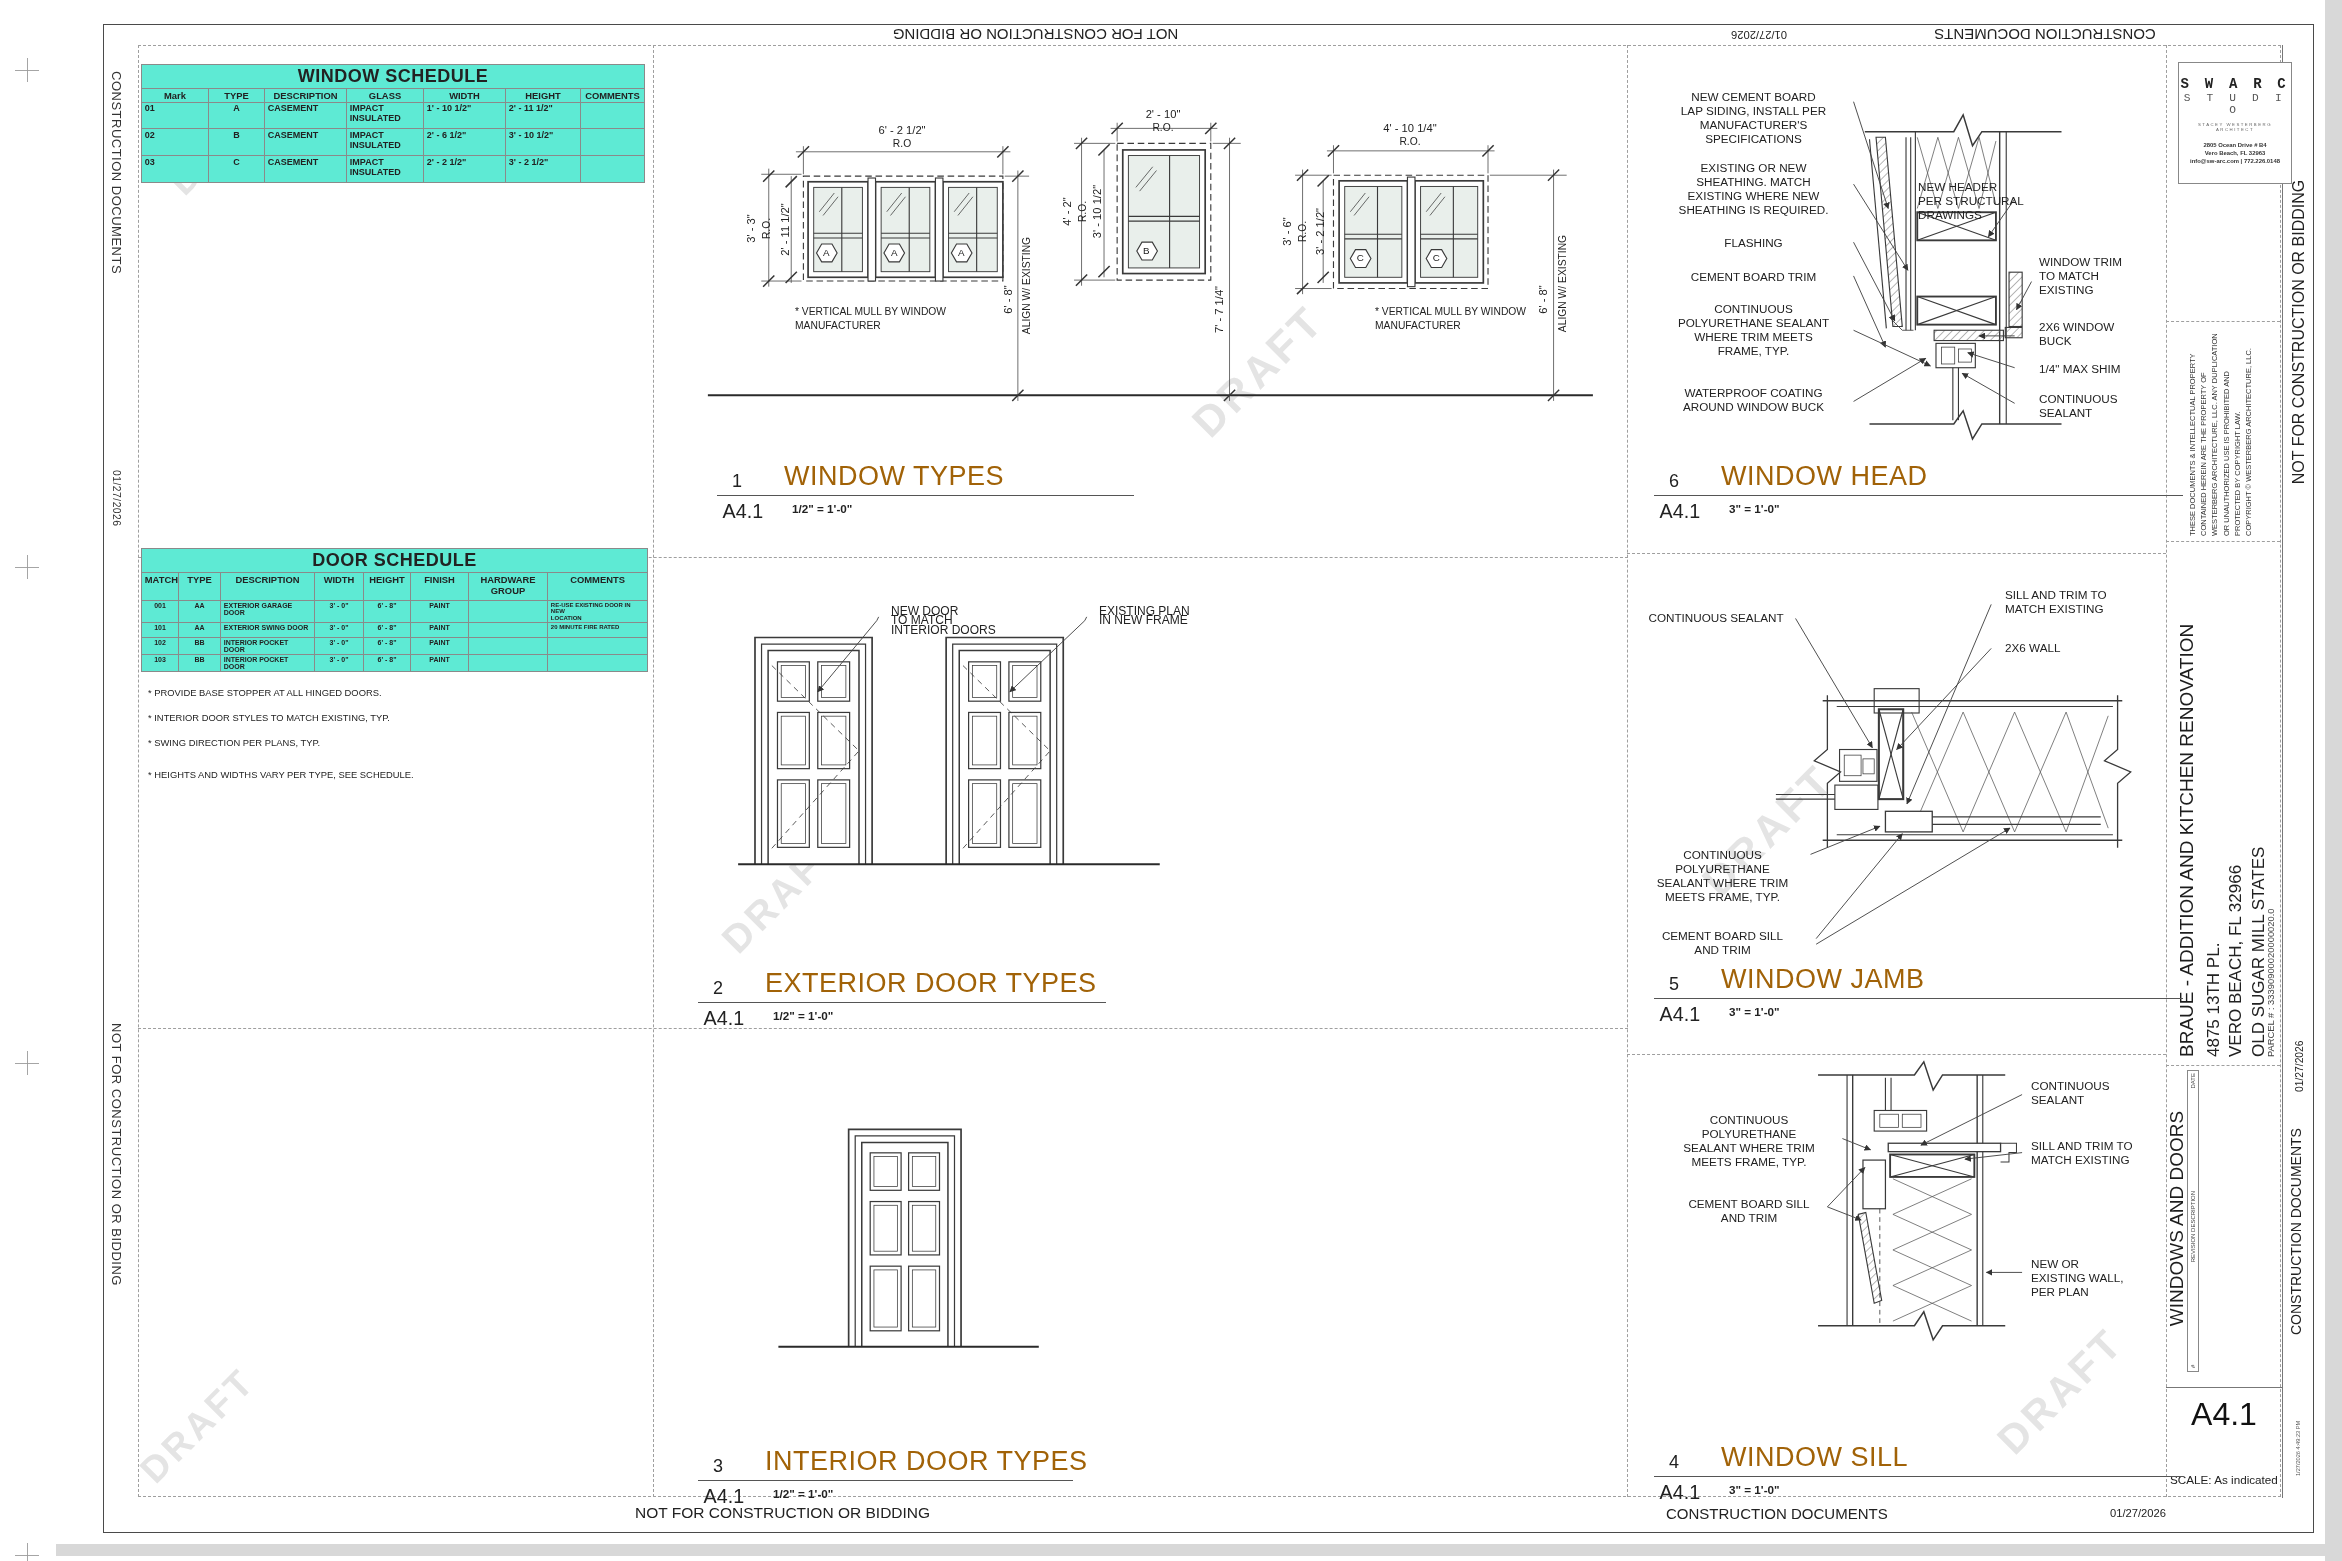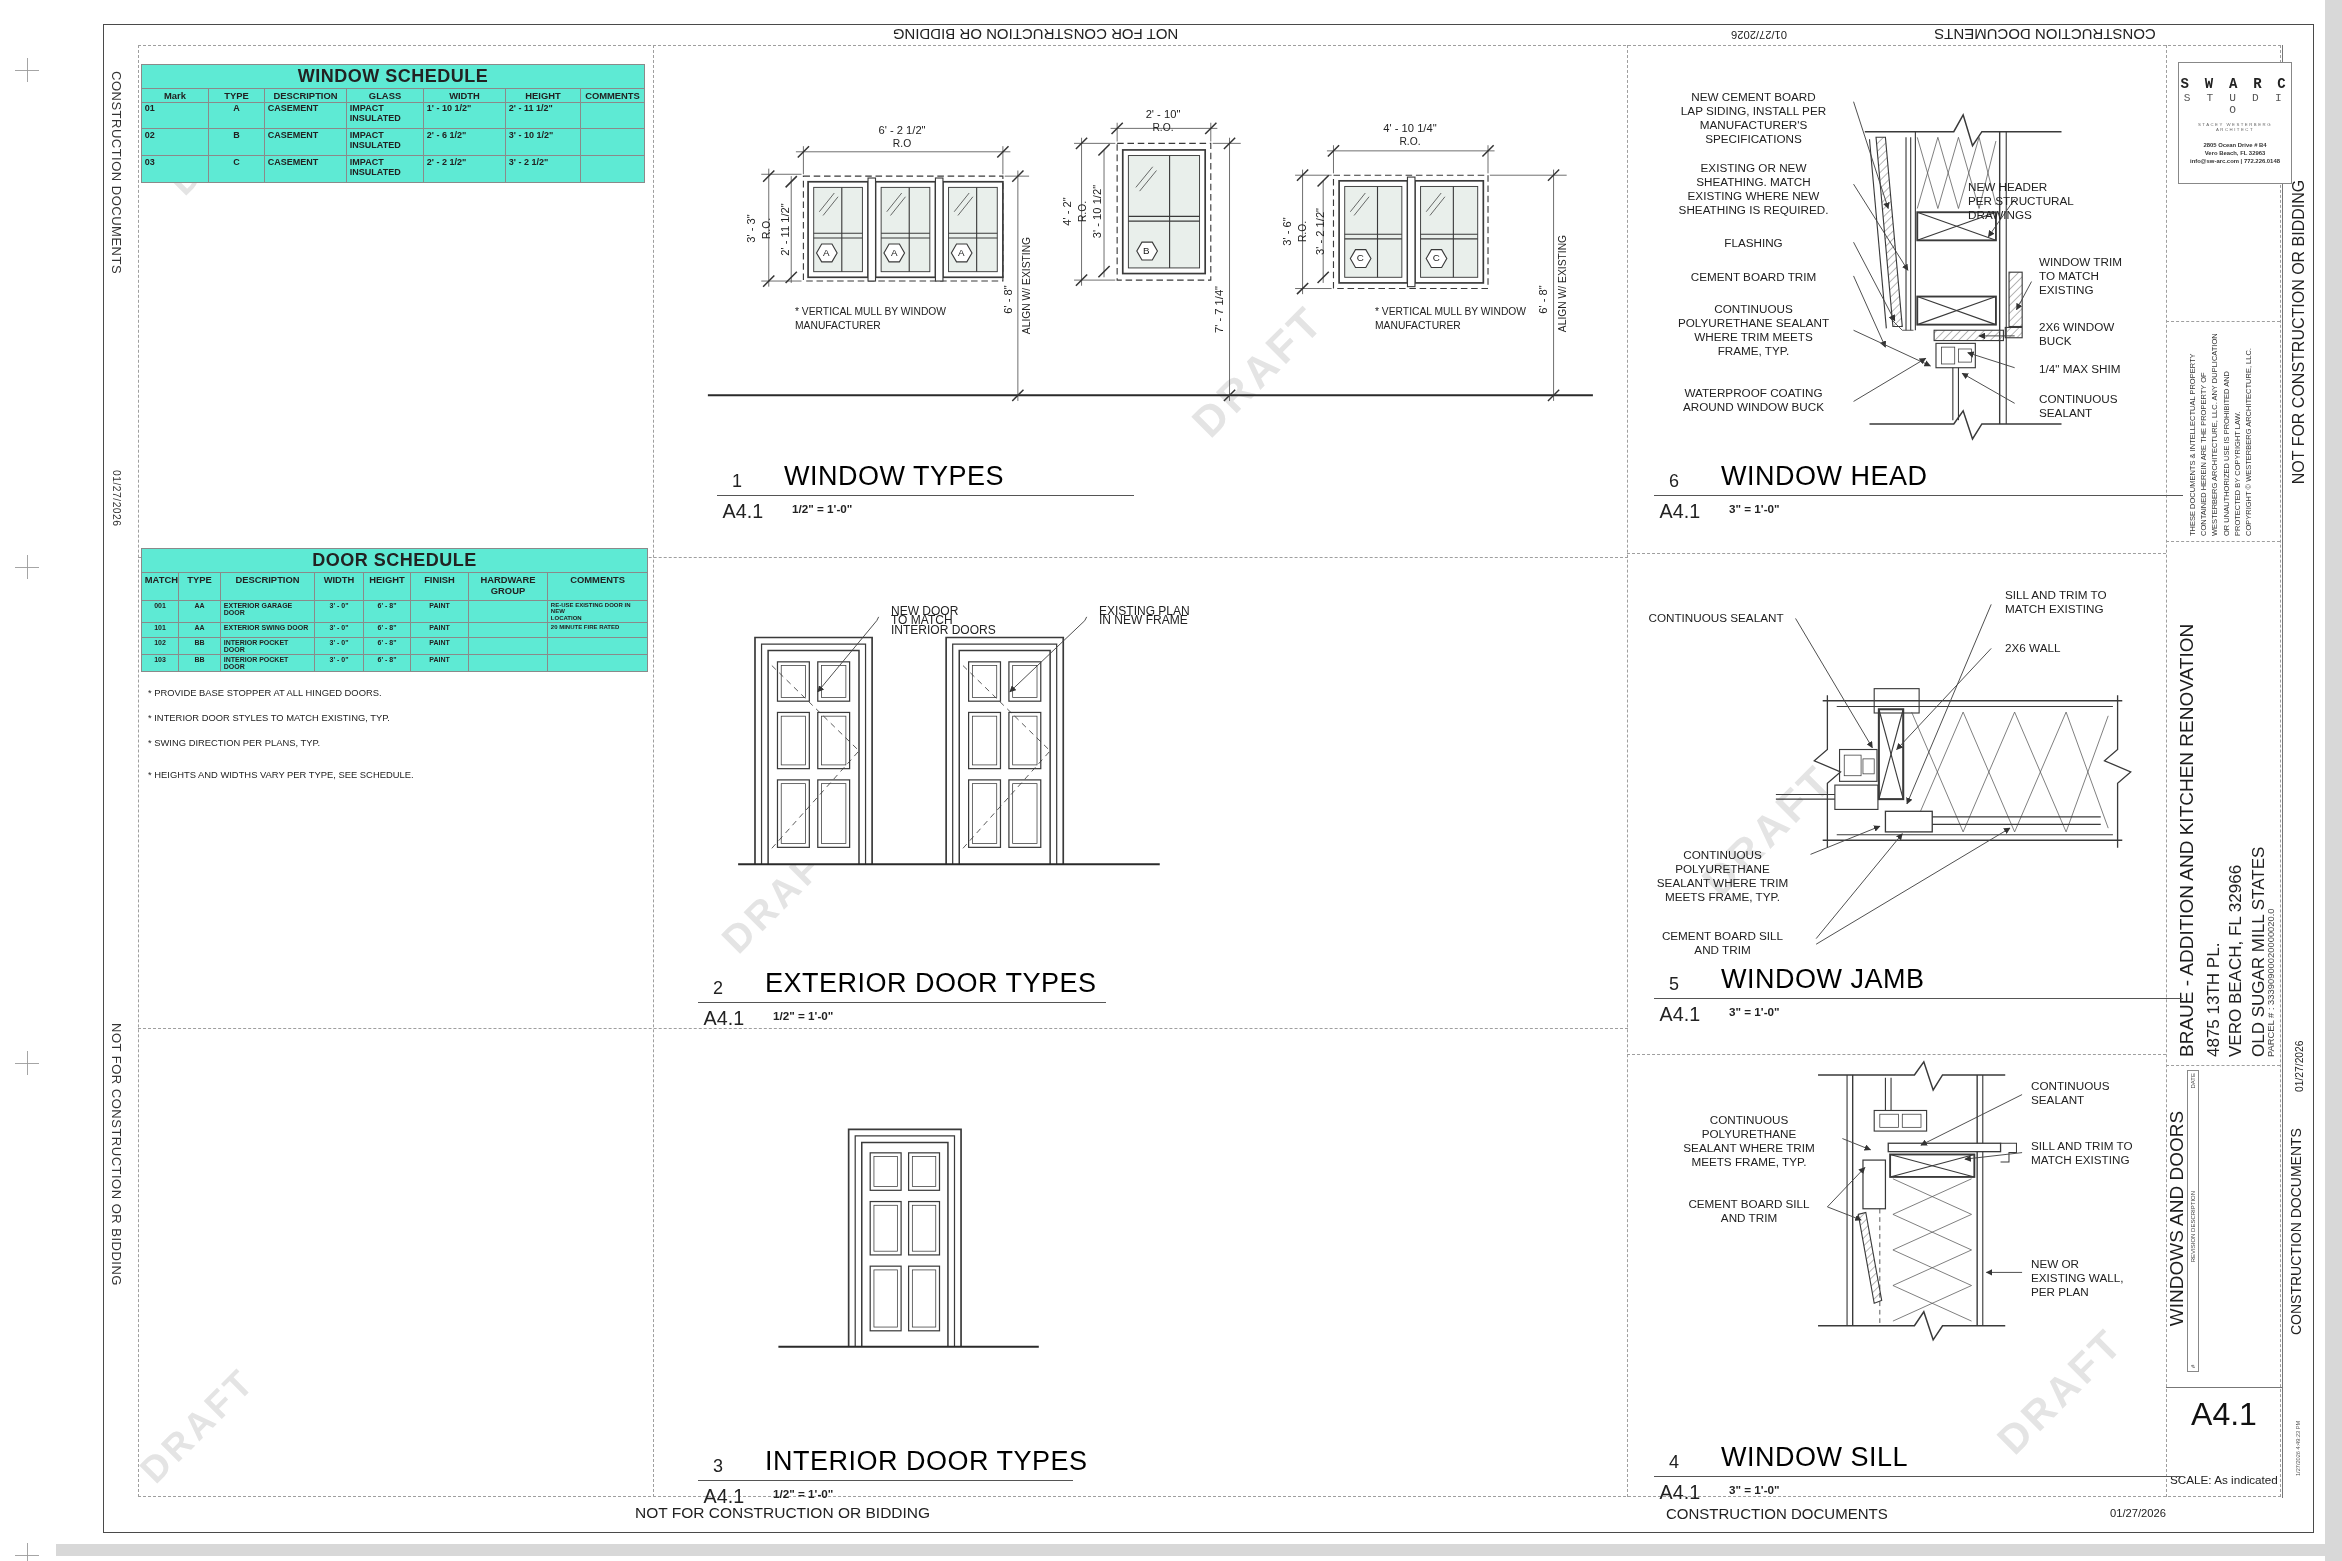--- a/index.html
+++ b/index.html
@@ -35,21 +35,21 @@
   td.hd{text-align:center;font-size:9.4px;vertical-align:middle;}
   .ws td.cell{font-size:9px;height:24px;}
   .ds td.cell{font-size:7px;height:12px;}
   .ds td.cmt{font-size:6px;line-height:6.6px;}
   .ctr{text-align:center;}
   
   .vp{position:absolute;z-index:2;}
   .vp .line{position:absolute;left:0;right:0;top:28px;border-top:1.7px solid #555;}
   .vp .num{position:absolute;left:15px;top:3.7px;font-size:18px;color:#222;}
   .vp .ref{position:absolute;left:5.6px;top:33px;font-size:19.7px;color:#222;}
-  .vp .name{position:absolute;left:67px;top:-5.6px;font-size:27px;letter-spacing:0.5px;color:#000000;white-space:nowrap;}
+  .vp .name{position:absolute;left:67px;top:-5.6px;font-size:27px;letter-spacing:0.5px;color:#a16207;white-space:nowrap;}
   .vp .scale{position:absolute;left:75px;top:35px;font-size:11.7px;font-weight:700;color:#222;}
   
   .lbl{position:absolute;font-size:11.7px;line-height:14px;color:#222;z-index:3;}
   .lbl.r{text-align:center;}
   .lbl.sm{font-size:12px;line-height:9.4px;margin-left:9px;}
   .hlabel{position:absolute;text-align:center;font-size:11.2px;color:#222;z-index:3;white-space:nowrap;}
   .vlabel{position:absolute;width:131px;height:13px;line-height:13px;text-align:center;
           font-size:11.2px;color:#222;transform:rotate(-90deg);z-index:3;white-space:nowrap;}
   .badge{position:absolute;width:20.6px;height:20.6px;line-height:20.6px;text-align:center;
          font-size:9.8px;color:#222;z-index:3;}
@@ -534,21 +534,21 @@
 EXISTING WHERE NEW
 SHEATHING IS REQUIRED.</div>
   <div class="lbl r pre" style="left:1660px;top:236px;width:187px">FLASHING</div>
   <div class="lbl r pre" style="left:1660px;top:270px;width:187px">CEMENT BOARD TRIM</div>
   <div class="lbl r pre" style="left:1660px;top:302px;width:187px">CONTINUOUS
 POLYURETHANE SEALANT
 WHERE TRIM MEETS
 FRAME, TYP.</div>
   <div class="lbl r pre" style="left:1660px;top:386px;width:187px">WATERPROOF COATING
 AROUND WINDOW BUCK</div>
-  <div class="lbl pre" style="left:1968px;top:180px;width:141px">NEW HEADER
+  <div class="lbl pre" style="left:1918px;top:180px;width:141px">NEW HEADER
 PER STRUCTURAL
 DRAWINGS</div>
   <div class="lbl pre" style="left:2039px;top:255px;width:141px">WINDOW TRIM
 TO MATCH
 EXISTING</div>
   <div class="lbl pre" style="left:2039px;top:320px;width:141px">2X6 WINDOW
 BUCK</div>
   <div class="lbl pre" style="left:2039px;top:362px;width:141px">1/4" MAX SHIM</div>
   <div class="lbl pre" style="left:2039px;top:392px;width:141px">CONTINUOUS
 SEALANT</div>

